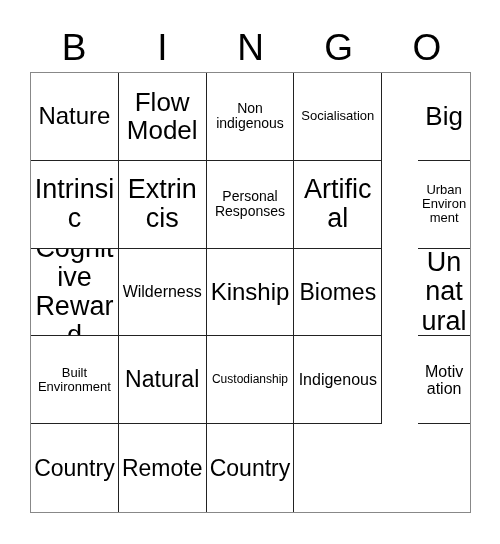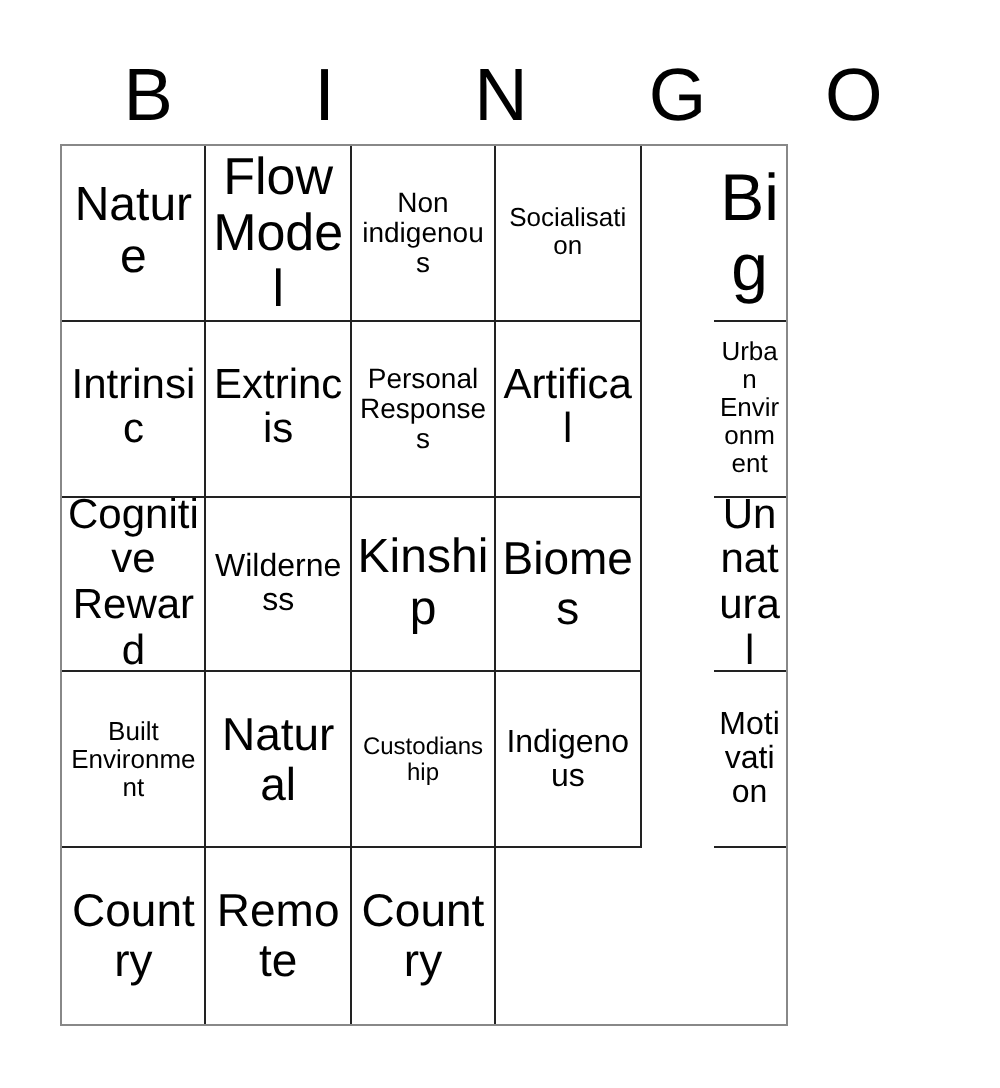--- a/index.html
+++ b/index.html
@@ -38,21 +38,21 @@
     line-height: 1;
     font-weight: 400;
     color: #000000;
     letter-spacing: 0;
   }
   
   #grid {
     position: absolute;
     left: 30px;
     top: 72px;
-    width: 364px;
+    width: 441px;
     height: 441px;
     border-top: 1px solid #888888;
     border-left: 1px solid #888888;
     border-right: 1px solid #888888;
     border-bottom: 1px solid #888888;
     box-sizing: border-box;
     display: grid;
     grid-template-columns: repeat(5, 1fr);
     grid-template-rows: repeat(5, 1fr);
     background: #ffffff;
@@ -77,25 +77,25 @@
     border-bottom: none;
   }
   .cell-text {
     display: block;
     width: 100%;
     line-height: 1.08;
     color: #000000;
     word-wrap: break-word;
   }
   
-  .fs-xxl { font-size: 33px; }
+  .fs-xxl { font-size: 26px; }
   .fs-xl  { font-size: 26px; }
   .fs-l   { font-size: 24px; }
   .fs-ml  { font-size: 23px; }
-  .fs-m   { font-size: 21px; }
+  .fs-m   { font-size: 27px; }
   .fs-xs  { font-size: 16px; }
   .fs-xxs { font-size: 14px; }
   .fs-tiny{ font-size: 13px; }
   .fs-micro { font-size: 12px; }
 </style>
 </head>
 <body>
 
 <div id="card">
 

